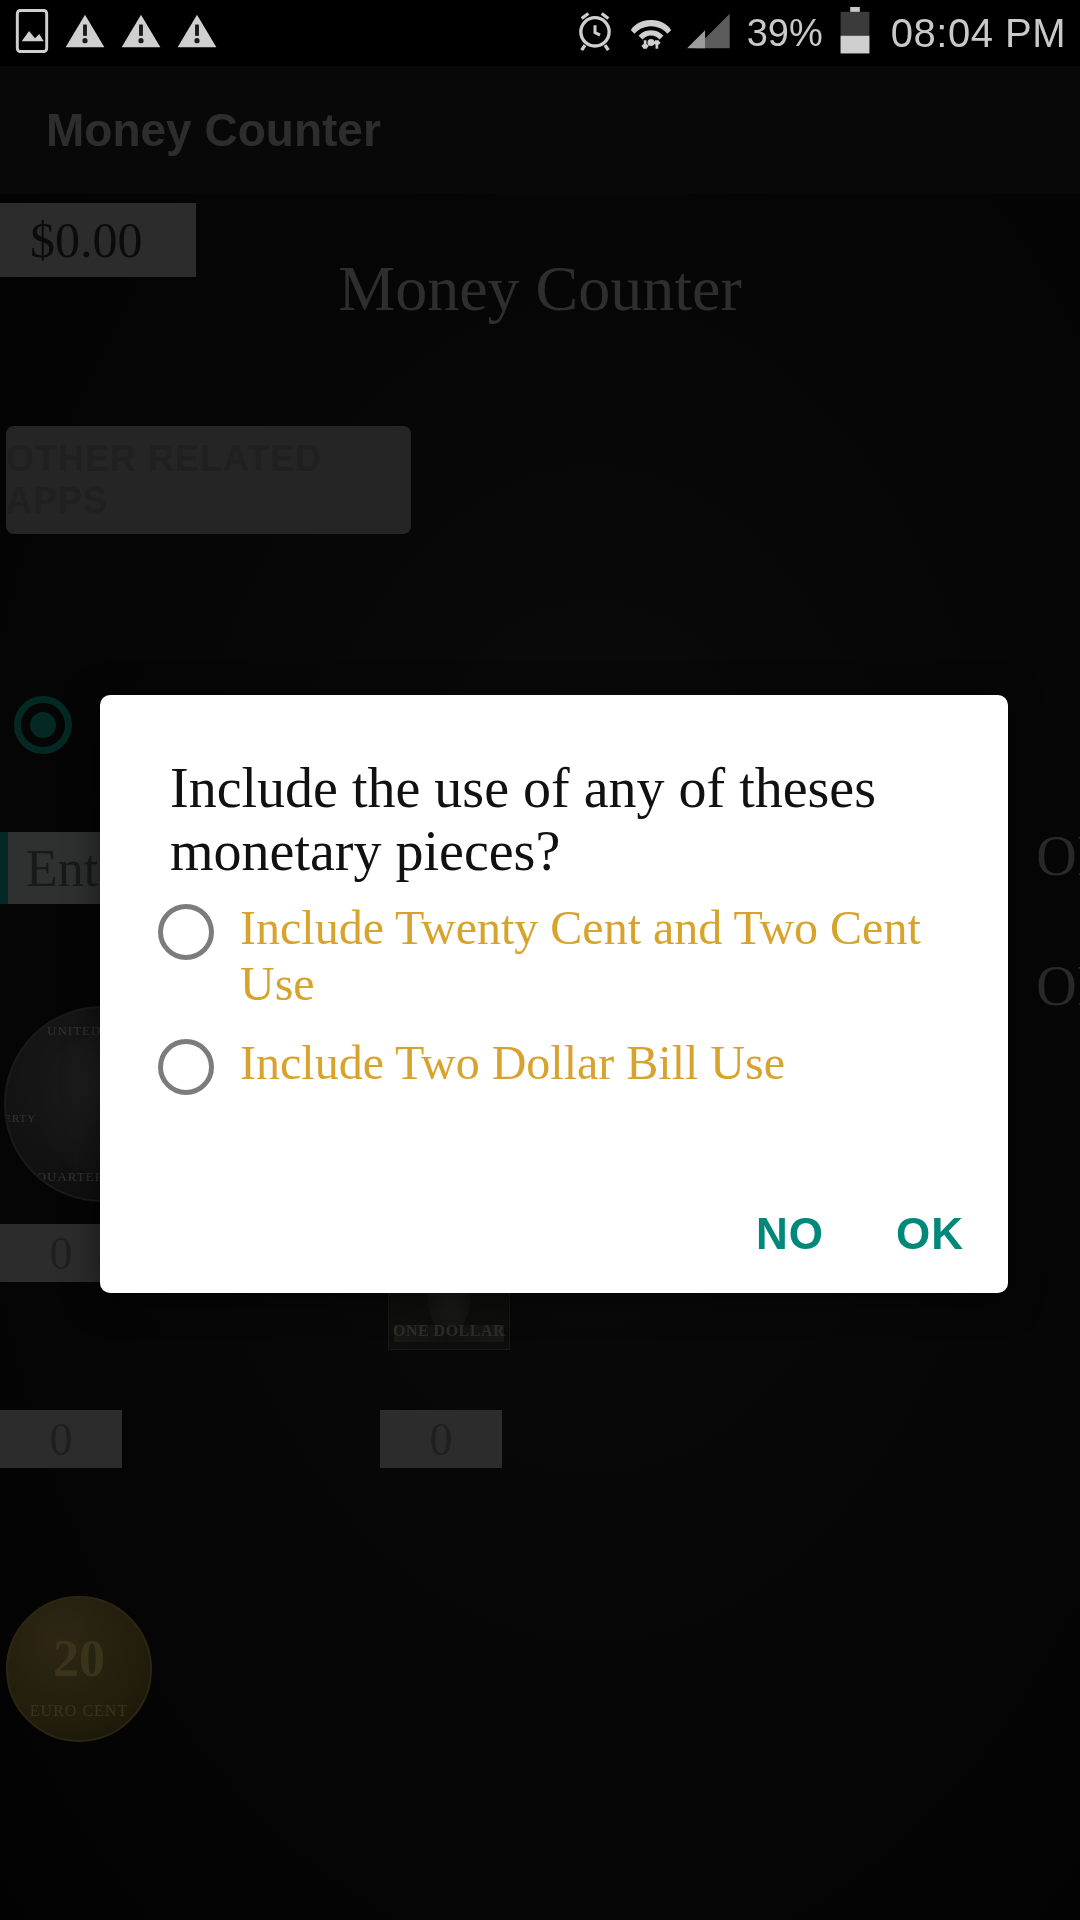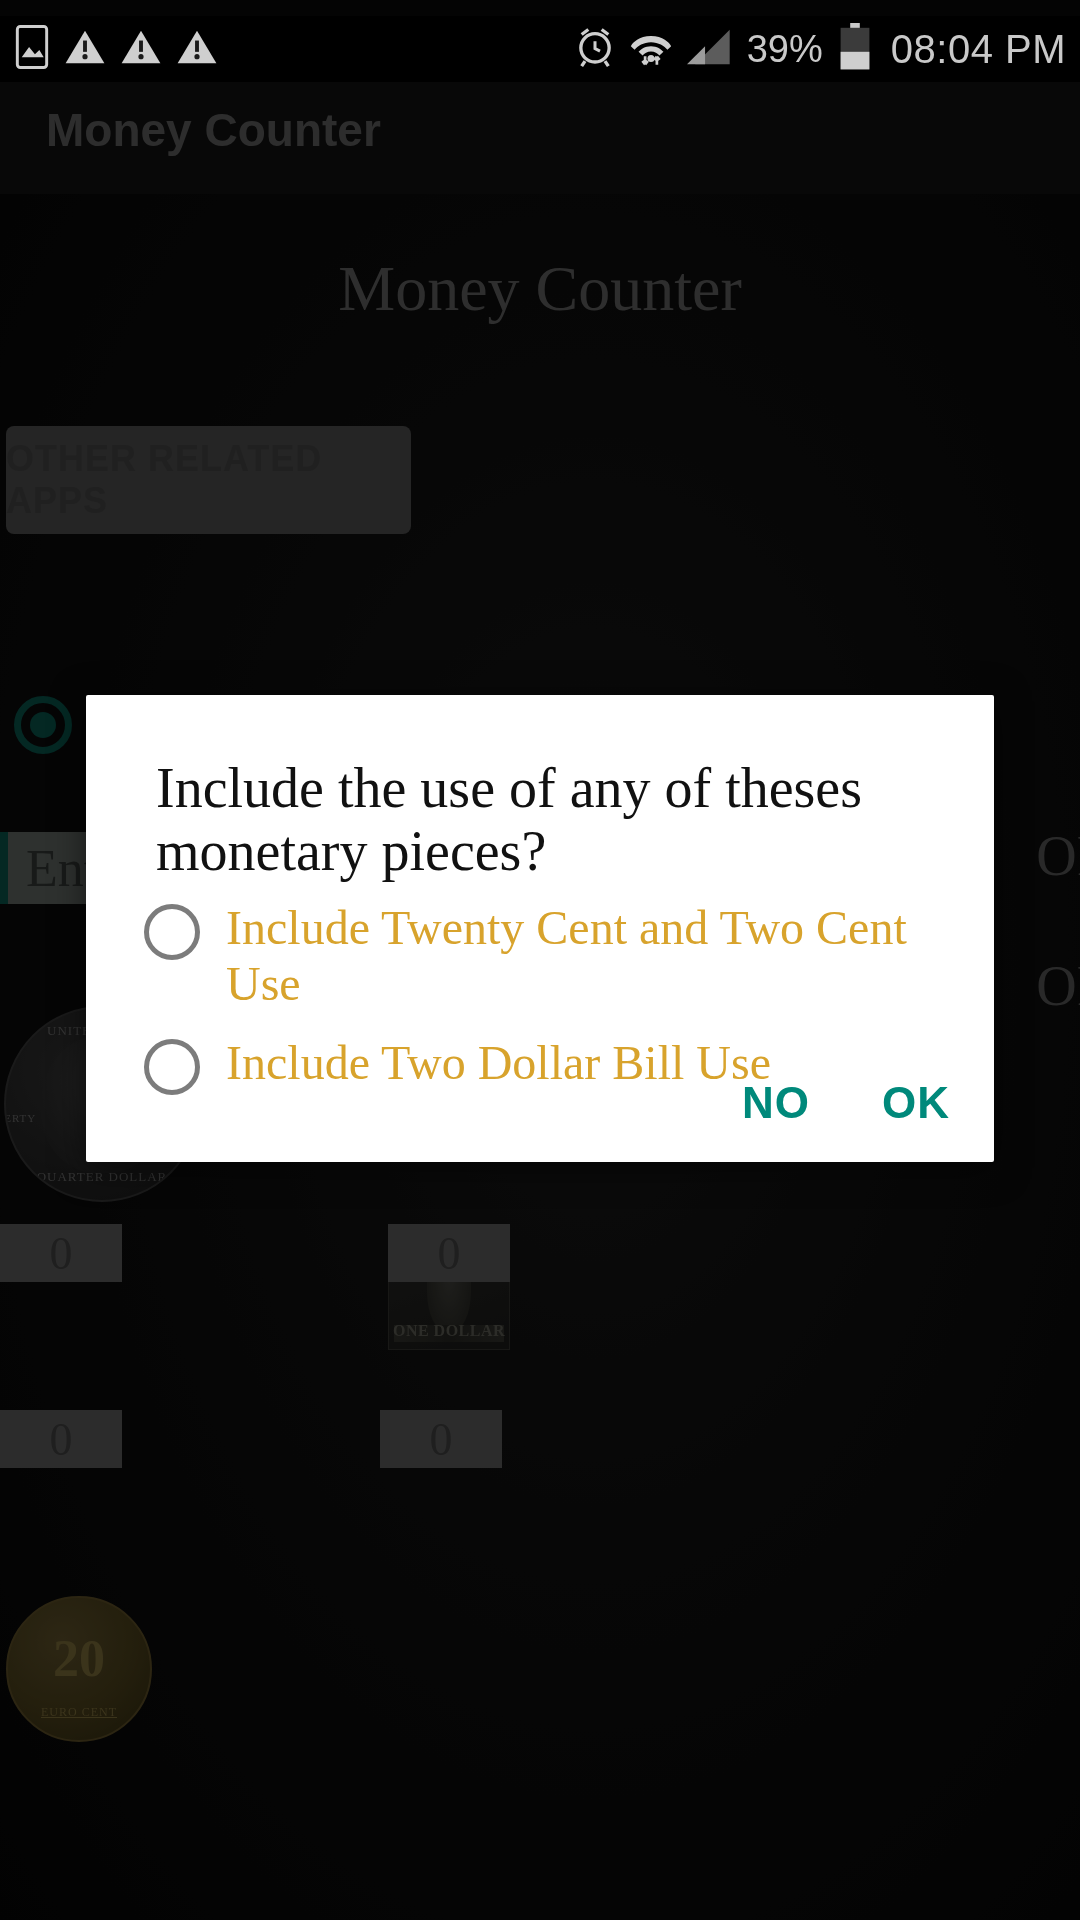--- a/index.html
+++ b/index.html
@@ -13,21 +13,21 @@
   #screen {
     position: relative;
     width: 1080px;
     height: 1920px;
     background: #0a0a0a;
     overflow: hidden;
   }
 
   
   #statusbar {
-    position: absolute; top: 16px; left: 0;
+    position: absolute; top: 0; left: 0;
     width: 1080px; height: 66px;
     background: #000;
     display: flex; align-items: center;
     padding: 0 14px;
     z-index: 40;
   }
   #status-left { display: flex; align-items: center; gap: 14px; }
   #status-right { margin-left: auto; display: flex; align-items: center; gap: 14px; }
   .sb-icon { display: block; }
   #clock {
@@ -195,24 +195,24 @@
   }
 
   
   #scrim {
     position: absolute; inset: 0;
     background: rgba(0,0,0,0.58);
     z-index: 20;
   }
   #dialog {
     position: absolute;
-    left: 86px; top: 695px;
-    width: 908px; height: 467px;
+    left: 100px; top: 695px;
+    width: 908px; height: 598px;
     background: #fff;
-    border-radius: 2px;
+    border-radius: 10px;
     z-index: 30;
     box-shadow: 0 6px 34px rgba(0,0,0,0.55);
     padding: 0;
   }
   #dialog-title {
     color: #111; font-size: 56px; line-height: 1.12;
     font-family: "Liberation Serif", serif;
     padding: 62px 70px 0 70px;
   }
   #dialog-options {
@@ -316,20 +316,21 @@
       <span id="clock">08:04 PM</span>
     </div>
   </div>
 
   <div id="appbar">
     <span id="appbar-title">Money Counter</span>
   </div>
 
   <div id="content">
 
+    <div id="amount-badge">$0.00</div>
 
     <div id="center-title">Money Counter</div>
 
     <div id="other-apps-btn">OTHER RELATED APPS</div>
 
     <div id="bg-radio"></div>
 
     <div id="enter-field">Ent</div>
 
     <div id="opt1" class="opt-label">OPT</div>
@@ -347,21 +348,21 @@
     <div class="money-item bill" style="left:388px; top:836px; width:122px; height:124px;">
       <div class="bill-portrait"></div>
       <div class="bill-corner" style="left:6px; top:6px;">1</div>
       <div class="bill-band"></div>
       <div class="bill-label">ONE DOLLAR</div>
     </div>
     <div class="money-count" style="left:388px; top:1030px; width:122px; height:58px;">0</div>
 
     <div class="money-item coin coin-gold" style="left:6px; top:1082px; width:146px; height:146px;">
       <div class="coin-denom">20</div>
-      <div class="coin-text" style="bottom:14%; top:auto; color:#8d7c42; font-size:12px;text-decoration:underline;">EURO CENT</div>
+      <div class="coin-text" style="bottom:14%; top:auto; color:#8d7c42; font-size:16px;">EURO CENT</div>
     </div>
     <div class="money-count" style="left:0px; top:1216px; width:122px; height:58px;">0</div>
 
     <div class="money-count" style="left:380px; top:1216px; width:122px; height:58px;">0</div>
 
   </div>
 
   <div id="scrim"></div>
 
   <div id="dialog">

